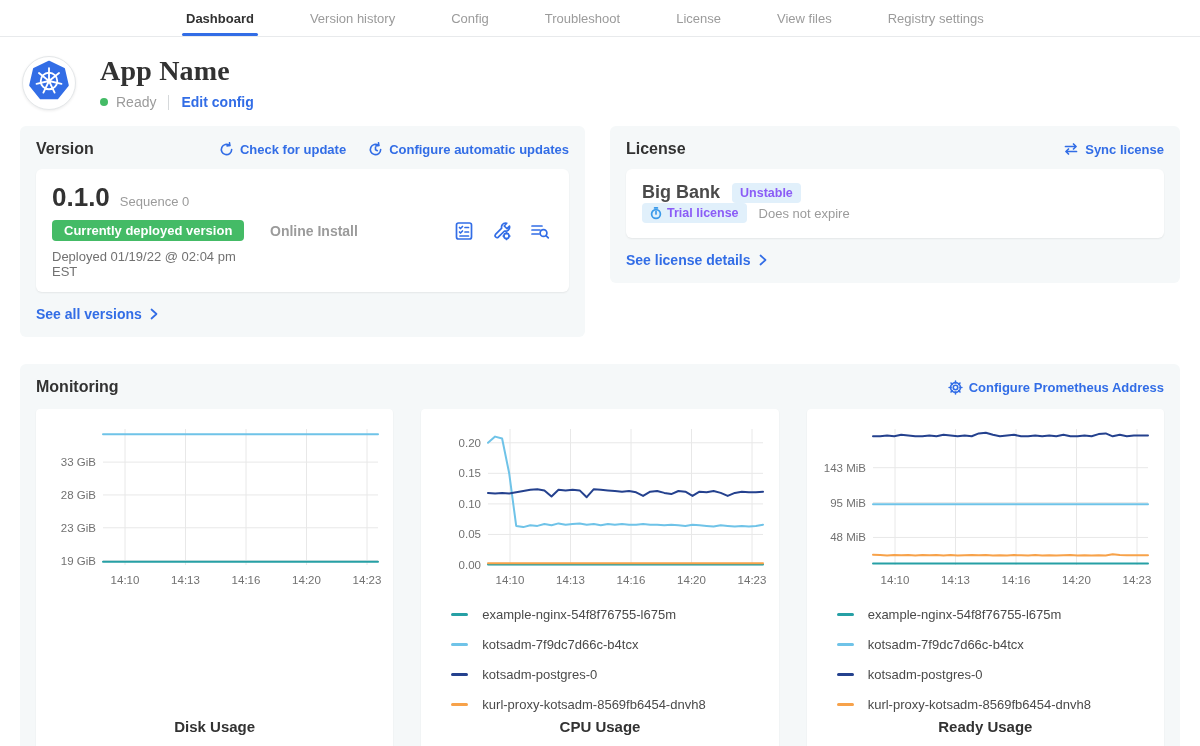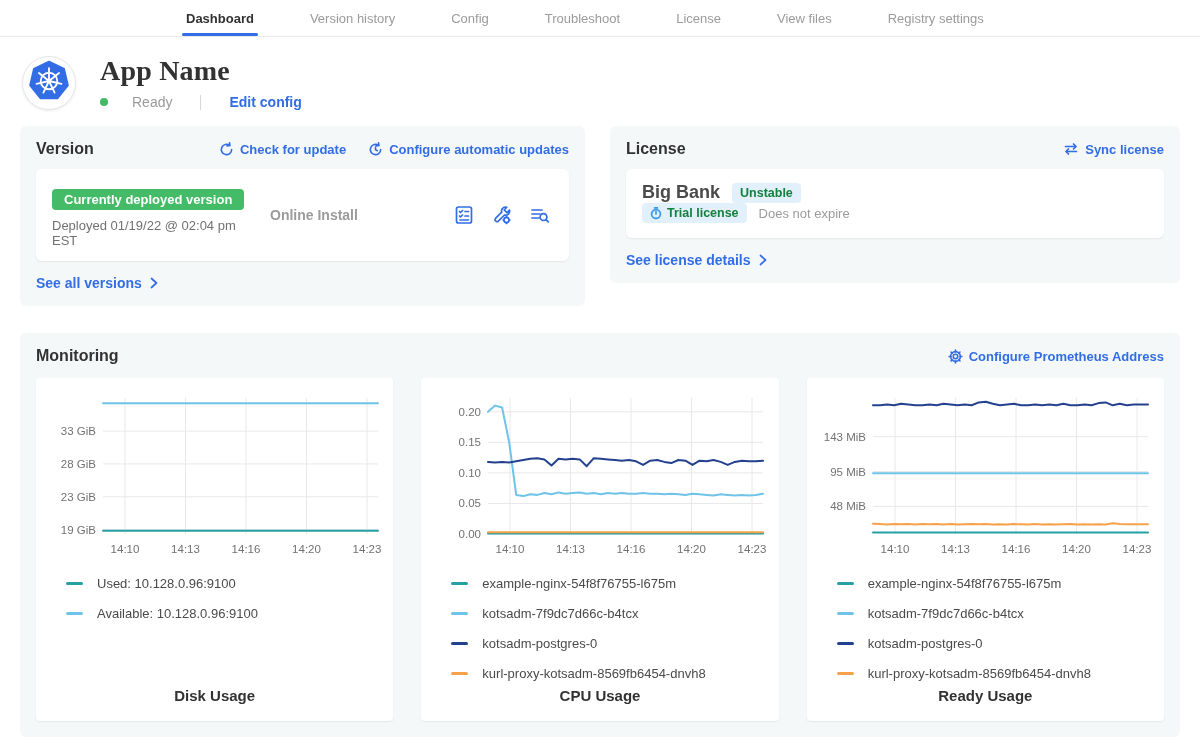--- a/index.html
+++ b/index.html
@@ -31,21 +31,21 @@
 
   
   .app-header { display:flex; gap:24px; padding:18px 24px 10px 22px; align-items:center; }
   .logo-badge {
     width:54px; height:54px; border-radius:50%;
     background:#fff; border:1px solid #e4e7e9;
     box-shadow:0 1px 3px rgba(0,0,0,.08);
     display:flex; align-items:center; justify-content:center;
   }
   .app-title { font-size:28px; font-weight:700; color:#323232; letter-spacing:.2px;font-family:Liberation Serif, serif; }
-  .status-row { display:flex; align-items:center; gap:24px; margin-top:7px; }
+  .status-row { display:flex; align-items:center; gap:8px; margin-top:7px; }
   .status-dot { width:8px; height:8px; border-radius:50%; background:var(--green,#44bb66); }
   .status-text { font-size:14px; color:#9b9b9b; }
   .vdiv { width:1px; height:15px; background:#d6d9db; margin:0 4px; }
   a.blue-link {
     color:var(--accent,#326de6); font-size:14px; font-weight:600;
     text-decoration:none; cursor:pointer; display:inline-flex; align-items:center; gap:6px;
   }
   a.blue-link.small { font-size:13px; }
 
   
@@ -75,21 +75,21 @@
   .v-mid { flex:1; font-size:14px; font-weight:600; color:#9b9b9b; padding-left:6px; }
   .v-icons { display:flex; gap:16px; align-items:center; }
   .see-link { margin-top:14px; display:inline-flex; }
 
   
   .license-panel { flex:1; }
   .license-card { padding:13px 16px 15px 16px; }
   .lic-row1 { display:flex; align-items:center; gap:12px; }
   .lic-name { font-size:18px; font-weight:700; color:#4a4a4a; }
   .badge-blue {
-    background:#e1f0fb; color:#15803d; font-size:12.5px; font-weight:600;
+    background:#e1f0fb; color:#8b5cf6; font-size:12.5px; font-weight:600;
     padding:3px 8px; border-radius:4px; display:inline-flex; align-items:center; gap:5px;
   }
   .lic-row2 { display:flex; align-items:center; gap:12px; margin-top:0; }
   .lic-expiry { font-size:13px; color:#9b9b9b; }
 
   
   .monitoring-panel { margin:27px 20px 0 20px; padding-bottom:16px; }
   .charts { display:flex; gap:28px; margin-top:13px; }
   .chart-card {
     flex:1; background:#fff; border-radius:4px; position:relative;
@@ -175,20 +175,24 @@
                 <polyline points="11.2,0.8 11.6,3.8 8.6,4.1" fill="none"></polyline>
                 <polyline points="8,5.5 8,8.3 10,9.3" fill="none"></polyline>
               </svg>
             </span>
             <span>Configure automatic updates</span>
           </a>
         </div>
       </div>
       <div class="card version-card">
         <div class="v-left">
+          <div class="v-num-row">
+            <span class="v-num">0.1.0</span>
+            <span class="v-seq">Sequence 0</span>
+          </div>
           <span class="badge-green">Currently deployed version</span>
           <div class="v-deployed">Deployed 01/19/22 @ 02:04 pm EST</div>
         </div>
         <div class="v-mid">Online Install</div>
         <div class="v-icons">
           <span class="icon-blue">
             <svg class="ic" width="22" height="22" viewBox="0 0 22 22">
               <rect x="3.5" y="3" width="15" height="16" rx="2"></rect>
               <polyline points="6.5,7.5 7.5,8.5 9.5,6.5"></polyline>
                 <line x1="12" y1="7.5" x2="15.5" y2="7.5"></line>
@@ -304,30 +308,20 @@
             <text x="51" y="145.56062176165804" text-anchor="end" font-size="11.5" fill="#717171" font-family="Liberation Sans, sans-serif">19 GiB</text>
             <line x1="58" y1="108.79378238341968" x2="333" y2="108.79378238341968" stroke="#e8e8e8" stroke-width="1"></line>
             <text x="51" y="112.79378238341968" text-anchor="end" font-size="11.5" fill="#717171" font-family="Liberation Sans, sans-serif">23 GiB</text>
             <line x1="58" y1="75.95647668393781" x2="333" y2="75.95647668393781" stroke="#e8e8e8" stroke-width="1"></line>
             <text x="51" y="79.95647668393781" text-anchor="end" font-size="11.5" fill="#717171" font-family="Liberation Sans, sans-serif">28 GiB</text>
             <line x1="58" y1="43.119170984455934" x2="333" y2="43.119170984455934" stroke="#e8e8e8" stroke-width="1"></line>
             <text x="51" y="47.119170984455934" text-anchor="end" font-size="11.5" fill="#717171" font-family="Liberation Sans, sans-serif">33 GiB</text>
             <polyline points="58.0,142.8 333.0,142.8" fill="none" stroke="#26a0a5" stroke-width="2" stroke-linejoin="round" stroke-linecap="round"></polyline>
             <polyline points="58.0,15.3 333.0,15.3" fill="none" stroke="#6fc3e8" stroke-width="2" stroke-linejoin="round" stroke-linecap="round"></polyline>
           </svg>
-          <div class="legend">
-            <div class="legend-row">
-              <span class="swatch" style="background: rgb(38, 160, 165);"></span>
-              <span class="legend-label">Used: 10.128.0.96:9100</span>
-            </div>
-            <div class="legend-row">
-              <span class="swatch" style="background: rgb(111, 195, 232);"></span>
-              <span class="legend-label">Available: 10.128.0.96:9100</span>
-            </div>
-          </div>
           <div class="chart-title">Disk Usage</div>
         </div>
         <div class="chart-card">
           <svg width="340" height="172" class="chart-svg">
             <line x1="80" y1="10" x2="80" y2="146" stroke="#e8e8e8" stroke-width="1"></line>
             <text x="80" y="165" text-anchor="middle" font-size="11.5" fill="#717171" font-family="Liberation Sans, sans-serif">14:10</text>
             <line x1="140.5" y1="10" x2="140.5" y2="146" stroke="#e8e8e8" stroke-width="1"></line>
             <text x="140.5" y="165" text-anchor="middle" font-size="11.5" fill="#717171" font-family="Liberation Sans, sans-serif">14:13</text>
             <line x1="201" y1="10" x2="201" y2="146" stroke="#e8e8e8" stroke-width="1"></line>
             <text x="201" y="165" text-anchor="middle" font-size="11.5" fill="#717171" font-family="Liberation Sans, sans-serif">14:16</text>

